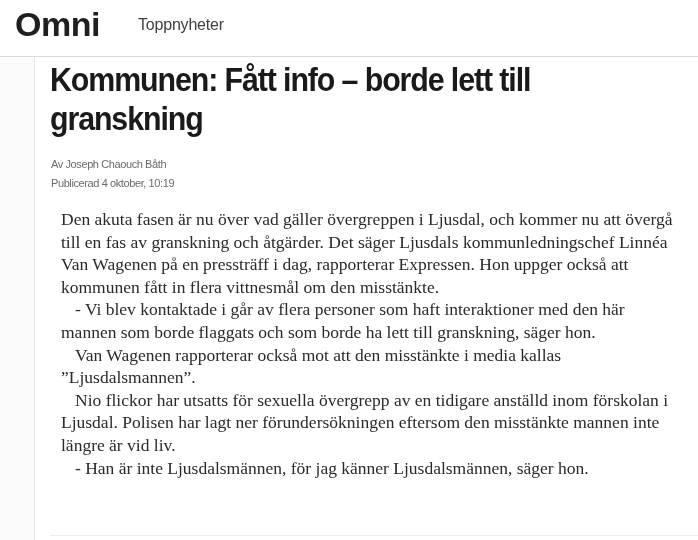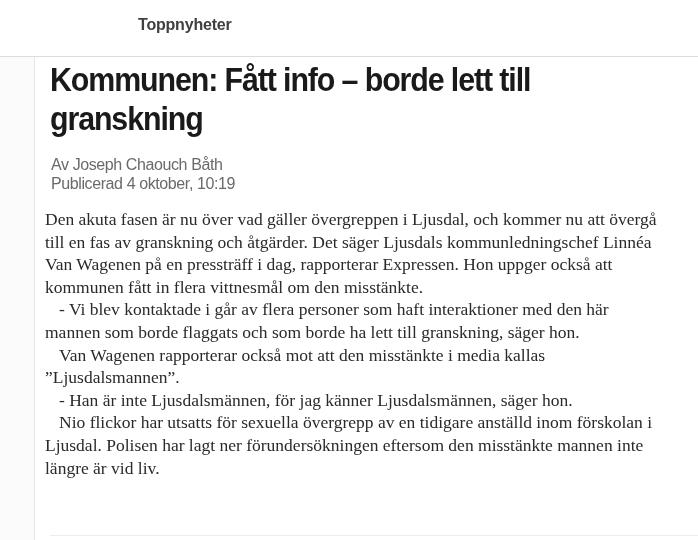--- a/index.html
+++ b/index.html
@@ -14,21 +14,21 @@
     border-bottom: 1px solid #dcdcdc; background: #fff;
   }
   .logo {
     position: absolute; left: 15px; top: 4px;
     font-family: "Liberation Sans", sans-serif;
     font-weight: bold; font-size: 34px; letter-spacing: -0.5px;
     color: #1f1f1f; line-height: 40px;
   }
   .nav-item {
     position: absolute; top: 15px; font-size: 16px; color: #404040;
-    line-height: 20px; letter-spacing: -0.2px; font-weight: bold;
+    line-height: 20px; letter-spacing: -0.2px;
   }
   .nav-1 { left: 138px; }
   .nav-2 { left: 274px; }
   .left-rule {
     position: absolute; left: 34px; top: 57px; width: 1px; height: 483px;
     background: #e6e6e6;
   }
   .left-gutter {
     position: absolute; left: 0; top: 57px; width: 34px; height: 483px;
     background: #fbfbfb;
@@ -36,53 +36,54 @@
   .title {
     position: absolute; left: 50px; top: 60px; width: 620px;
     margin: 0;
     font-family: "Liberation Sans", sans-serif;
     font-weight: bold; font-size: 33px; line-height: 39px;
     letter-spacing: -1.2px; color: #1a1a1a;
     transform: scaleX(0.92); transform-origin: left top;
   }
   .byline {
     position: absolute; left: 51px; top: 155px;
-    font-size: 16px; line-height: 19px; color: #6a6a6a;
+    font-size: 11px; line-height: 19px; color: #6a6a6a;
     letter-spacing: -0.4px;
   }
   .body {
-    position: absolute; left: 45px; top: 208px; width: 620px;
+    position: absolute; left: 61px; top: 208px; width: 620px;
     font-family: "Liberation Serif", serif;
     font-size: 17.5px; line-height: 22.6px; color: #2a2a2a;
   }
   .body p { margin: 0; }
   .body p.indent { text-indent: 14px; }
   .bottom-rule {
     position: absolute; left: 50px; top: 535px; width: 648px; height: 1px;
     background: #ececec;
   }
 </style>
 </head>
 <body>
 
 <div class="header">
+  <div class="logo">Omni</div>
   <div class="nav-item nav-1">Toppnyheter</div>
 </div>
 
 <div class="left-gutter"></div>
 <div class="left-rule"></div>
 
 <h1 class="title">Kommunen: Fått info – borde lett till granskning</h1>
 
 <div class="byline">
   <div>Av Joseph Chaouch Båth</div>
   <div>Publicerad 4 oktober, 10:19</div>
 </div>
 
 <div class="body">
   <p>Den akuta fasen är nu över vad gäller övergreppen i Ljusdal, och kommer nu att övergå till en fas av granskning och åtgärder. Det säger Ljusdals kommunledningschef Linnéa Van Wagenen på en pressträff i dag, rapporterar Expressen. Hon uppger också att kommunen fått in flera vittnesmål om den misstänkte.</p>
   <p class="indent">- Vi blev kontaktade i går av flera personer som haft interaktioner med den här mannen som borde flaggats och som borde ha lett till granskning, säger hon.</p>
   <p class="indent">Van Wagenen rapporterar också mot att den misstänkte i media kallas ”Ljusdalsmannen”.</p>
+  <p class="indent">Nio flickor har utsatts för sexuella övergrepp av en tidigare anställd inom förskolan i Ljusdal. Polisen har lagt ner förundersökningen eftersom den misstänkte mannen inte längre är vid liv.</p>
   <p class="indent">- Han är inte Ljusdalsmännen, för jag känner Ljusdalsmännen, säger hon.</p>
-  <p class="indent">Nio flickor har utsatts för sexuella övergrepp av en tidigare anställd inom förskolan i Ljusdal. Polisen har lagt ner förundersökningen eftersom den misstänkte mannen inte längre är vid liv.</p>
 </div>
 
 <div class="bottom-rule"></div>
 
 </body></html>

